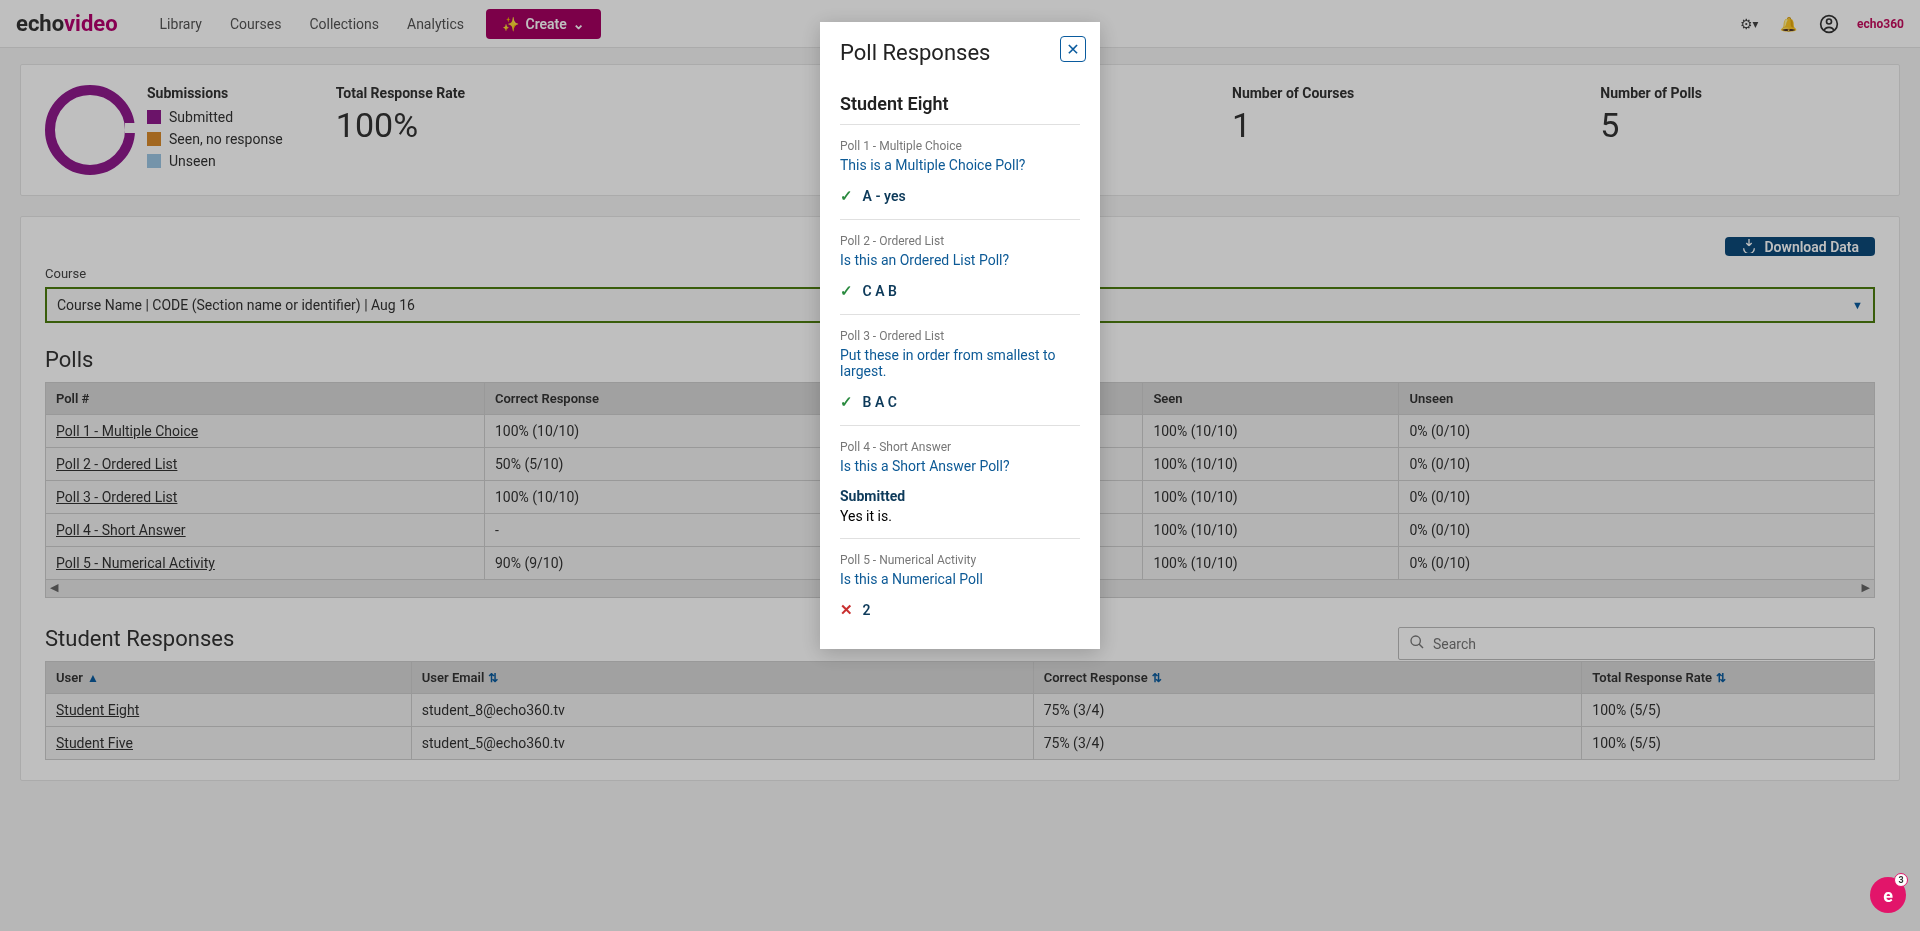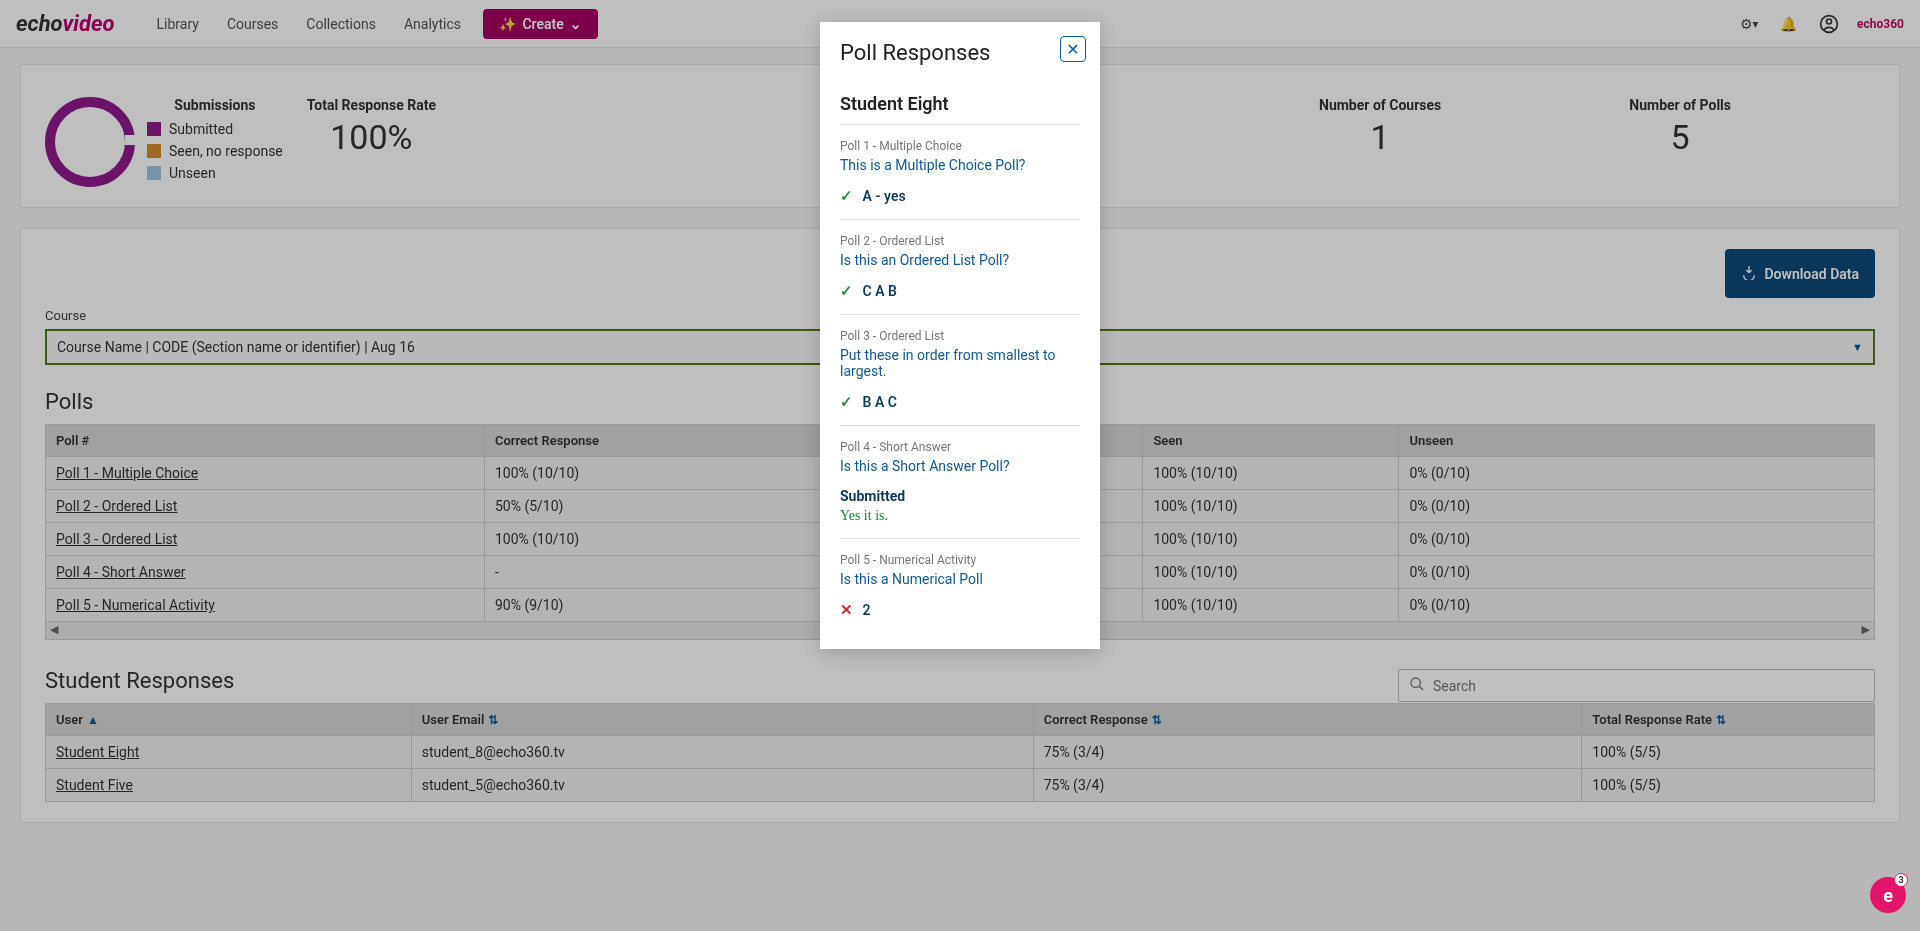--- a/index.html
+++ b/index.html
@@ -1,51 +1,51 @@
 <!DOCTYPE html>
 <html><head>
 <meta charset="utf-8">
 <style>
 * { box-sizing: border-box; margin: 0; padding: 0; font-family: -apple-system, BlinkMacSystemFont, "Segoe UI", Roboto, Arial, sans-serif; }
 body { background: #f5f5f5; color: #333; font-size: 14px; }
 
 .topnav { background: #fff; height: 48px; display: flex; align-items: center; padding: 0 16px; border-bottom: 1px solid #e5e5e5; }
-.logo { font-size: 22px; font-weight: 700; margin-right: 28px; font-style: italic; }
+.logo { font-size: 22px; font-weight: 700; margin-right: 28px; }
 .logo .e1 { color: #333; }
 .logo .v1 { color: #b5006e; }
 .nav-link { color: #555; text-decoration: none; padding: 0 14px; font-size: 14px; cursor: pointer; }
 .create-btn { background: #a60062; color: #fff; border: none; border-radius: 4px; padding: 7px 16px; font-weight: 600; font-size: 14px; cursor: pointer; margin-left: 8px; display: inline-flex; align-items: center; gap: 6px; }
 .top-spacer { flex: 1; }
 .top-icon { width: 24px; height: 24px; display: inline-flex; align-items: center; justify-content: center; margin: 0 8px; cursor: pointer; color: #444; }
 .mini-logo { font-size: 12px; color: #c30d5d; font-weight: 700; margin-left: 8px; }
 
 .page { padding: 0 20px 40px; }
 .card { background: #fff; border: 1px solid #e5e5e5; border-radius: 2px; padding: 20px 24px; }
 .overview-card { margin-top: 16px; }
 .overview-title { font-size: 28px; font-weight: 400; color: #333; }
-.overview-row { display: flex; align-items: flex-start; margin-top: 12px; gap: 24px; text-align: center; }
+.overview-row { display: flex; align-items: flex-start; margin-top: 0; gap: 53px; }
 
 .donut-wrap { display: flex; align-items: center; }
 .donut { width: 90px; height: 90px; border-radius: 50%; border: 10px solid #8f1a8d; background: conic-gradient(#fff 0 2deg, transparent 2deg 360deg); position: relative; }
 .donut::after { content:""; position:absolute; width:10px; height:10px; background:#fff; right:-10px; top:40%; }
 
 .legend { margin-left: 12px; font-size: 14px; }
 .legend-title { font-weight: 700; margin-bottom: 8px; }
 .legend-item { display: flex; align-items: center; margin: 6px 0; }
 .swatch { width: 14px; height: 14px; margin-right: 8px; }
 .sw-purple { background: #8f1a8d; }
 .sw-orange { background: #d98a2b; }
 .sw-blue { background: #9dc6e3; }
 
 .metric-label { font-weight: 700; font-size: 14px; color: #333; }
 .metric-value { font-size: 34px; font-weight: 400; color: #333; margin-top: 4px; }
 
 .data-card { margin-top: 20px; }
 .download-row { display: flex; justify-content: flex-end; }
-.download-btn { background: #0c4a7a; color: #fff; border: none; border-radius: 4px; padding: 15px 16px; font-weight: 600; font-size: 14px; cursor: pointer; display: inline-flex; align-items: center; gap: 8px; }
+.download-btn { background: #0c4a7a; color: #fff; border: none; border-radius: 4px; padding: 0 16px; font-weight: 600; font-size: 14px; cursor: pointer; display: inline-flex; align-items: center; gap: 8px; }
 
 .field-label { font-size: 13px; color: #444; margin: 10px 0 6px; display: block; }
 .select { width: 100%; border: 2px solid #4d7c0f; background: #f8f8f8; padding: 8px 10px; font-size: 14px; color: #333; position: relative; }
 .select .chev { position: absolute; right: 10px; top: 50%; transform: translateY(-50%); color: #0a5b9e; font-size: 11px; }
 
 .section-title { font-size: 22px; font-weight: 400; color: #333; margin-top: 24px; margin-bottom: 10px; }
 
 table.polls { width: 100%; border-collapse: collapse; font-size: 14px; }
 table.polls th, table.polls td { border: 1px solid #ccc; padding: 8px 10px; text-align: left; }
 table.polls th { background: #d7d7d7; font-weight: 600; color: #333; font-size: 13px; }
@@ -76,21 +76,21 @@
 .poll-block { padding: 14px 0; border-bottom: 1px solid #e0e0e0; }
 .poll-block:last-of-type { border-bottom: none; }
 .poll-id { font-size: 12px; color: #777; }
 .poll-q { font-size: 14px; color: #0d5a96; margin-top: 4px; }
 .poll-ans { margin-top: 14px; display: flex; align-items: center; gap: 10px; }
 .poll-ans .mark { font-size: 15px; font-weight: 700; }
 .mark-correct { color: #2a8a3f; }
 .mark-wrong { color: #c93030; }
 .poll-ans .ans-text { font-weight: 600; color: #0d3a5a; font-size: 14px; }
 .sa-label { font-weight: 700; color: #0d3a5a; margin-top: 14px; font-size: 14px; }
-.sa-text { color: #15803d; font-size: 14px; margin-top: 4px; font-family: Liberation Serif, serif; }
+.sa-text { color: #000000; font-size: 14px; margin-top: 4px; }
 .modal-footer { display: flex; justify-content: flex-end; margin-top: 16px; }
 .done-btn { background: #0a6bbf; color: #fff; border: none; border-radius: 4px; padding: 7px 16px; font-weight: 600; font-size: 14px; cursor: pointer; }
 
 .fab { position: fixed; right: 14px; bottom: 18px; width: 36px; height: 36px; border-radius: 50%; background: #e2156a; color: #fff; display: flex; align-items: center; justify-content: center; font-weight: 700; font-size: 18px; }
 .fab-badge { position: absolute; top: -4px; right: -2px; background: #fff; color: #333; border-radius: 50%; width: 14px; height: 14px; font-size: 9px; display: flex; align-items: center; justify-content: center; border: 1px solid #e2156a; }
 </style>
 </head>
 <body>
 
 <div class="topnav">

